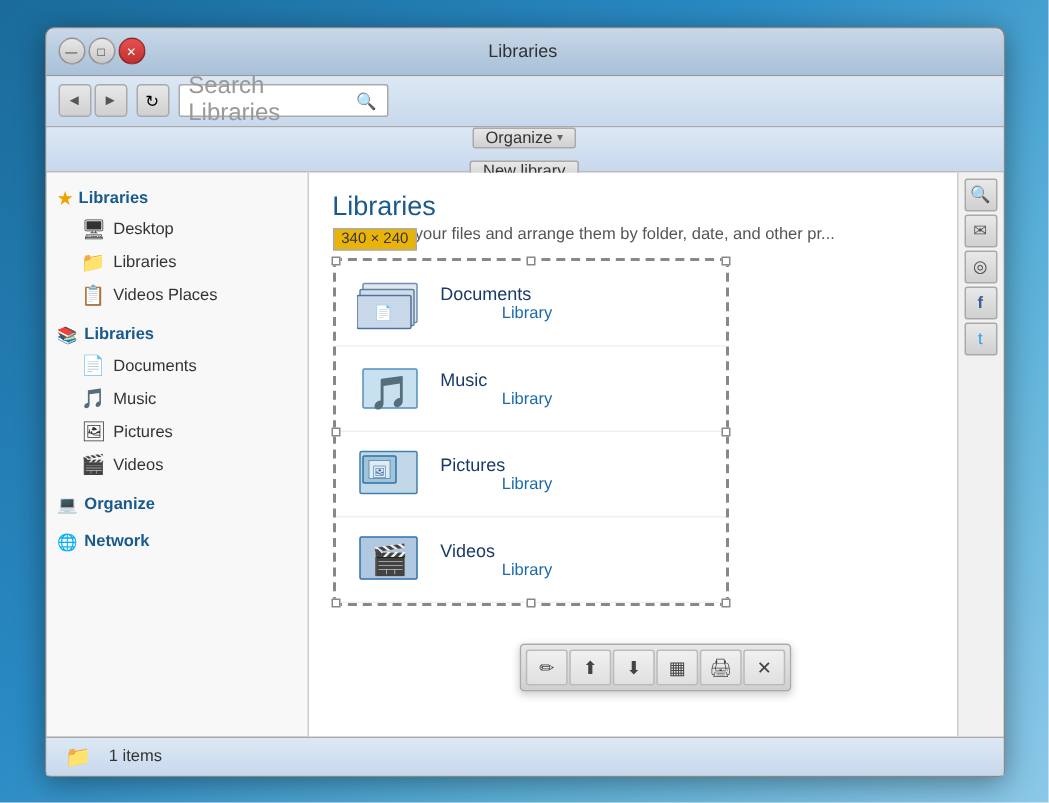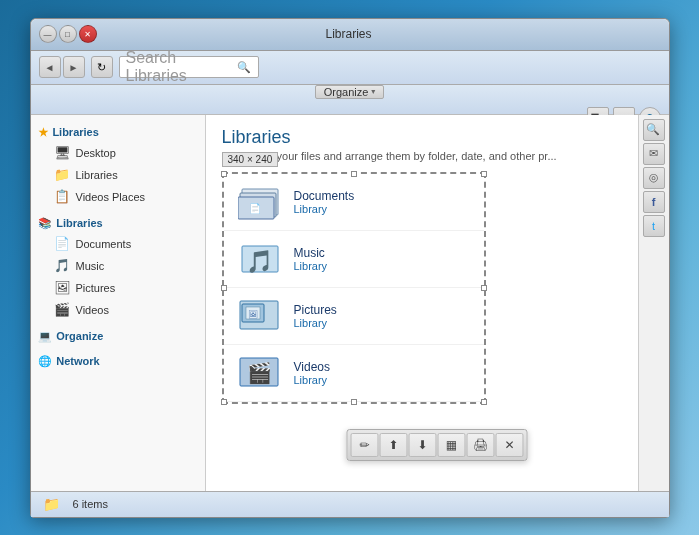--- a/index.html
+++ b/index.html
@@ -247,21 +247,21 @@
       padding: 12px 16px;
       background: white;
       overflow: auto;
       position: relative;
     }
 
     .size-label {
       position: absolute;
       top: -20px;
       left: 0;
-      background: #e5e5e5;
+      background: #eab308;
       border: 1px solid #aaa;
       font-size: 10px;
       padding: 1px 5px;
       color: #333;
     }
 
     .library-list {
       list-style: none;
     }
 
@@ -285,20 +285,21 @@
 
     .lib-info .lib-name {
       font-size: 12px;
       font-weight: 500;
       color: #1a3a6a;
     }
 
     .lib-info .lib-type {
       font-size: 11px;
       color: #1a6aaa;
+      margin-left: 41px;
     }
 
     
     .icon-star { color: #f0a000; }
 
     .side-tool-btn {
       width: 22px;
       height: 22px;
       background: linear-gradient(to bottom, #e8e8e8, #d0d0d0);
       border: 1px solid #aaa;
@@ -394,20 +395,23 @@
     <div class="search-box">
       <span style="flex:1; font-size:16px; color:#999;">Search Libraries</span>
       <span style="font-size:11px; color:#666;">🔍</span>
     </div>
   </div>
 
   <div class="toolbar">
     <div class="toolbar-btn">
       <span>Organize</span>
       <span class="dropdown-arrow">▾</span>
+    </div>
+    <div class="toolbar-btn">
+      <span>New library</span>
     </div>
     <div class="toolbar-right">
       <div class="view-btn">
         <span>☰▾</span>
       </div>
       <div class="view-btn">
         <span>▭</span>
       </div>
       <div class="help-btn">
         <span>?</span>
@@ -594,15 +598,15 @@
         </div>
         <div class="float-btn">
           <span>✕</span>
         </div>
       </div>
     </div>
   </div>
 
   <div class="status-bar">
     <span class="status-icon">📁</span>
-    <span>6 items</span>
+    <span>1 items</span>
   </div>
 </div>
 
 </body></html>

